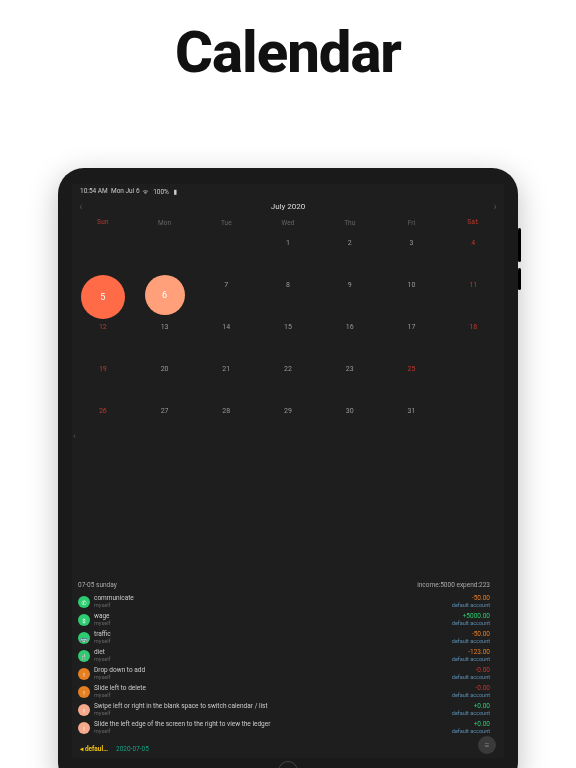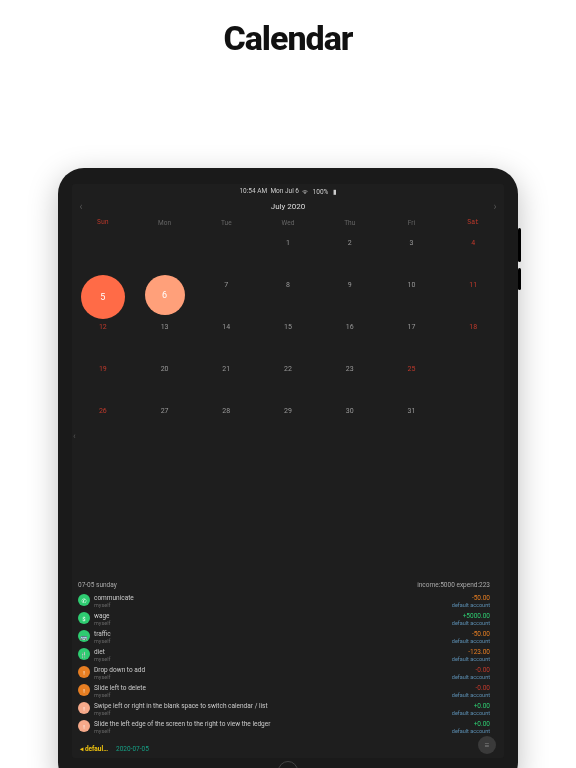--- a/index.html
+++ b/index.html
@@ -9,21 +9,21 @@
     width: 576px;
     height: 768px;
     overflow: hidden;
     position: relative;
   }
   .hero {
     text-align: center;
     padding: 18px 0 8px;
   }
   .hero-title {
-    font-size: 34px;
+    font-size: 58px;
     font-weight: 800;
     letter-spacing: -1px;
     color: #111;
   }
   .hero-sub {
     font-size: 26px;
     font-weight: 300;
     color: #222;
     margin-top: -2px;
   }
@@ -72,21 +72,21 @@
     height: 100%;
     background: #1e1e1e;
     border-radius: 3px;
     overflow: hidden;
     position: relative;
     color: #ccc;
     font-size: 7px;
   }
   .status-bar {
     display: flex;
-    justify-content: center;
+    justify-content: flex-start;
     padding: 3px 8px 2px;
     font-size: 6.5px;
     color: #ccc;
   }
   .status-right span { margin-left: 3px; }
   .cal-header {
     display: flex;
     align-items: center;
     justify-content: center;
     position: relative;
@@ -138,21 +138,21 @@
   }
   .list-header {
     display: flex;
     justify-content: space-between;
     font-size: 6.5px;
     color: #aaa;
     margin-bottom: 3px;
   }
   .entry {
     display: flex;
-    align-items: flex-start;
+    align-items: flex-end;
     padding: 2px 0;
   }
   .entry-icon {
     width: 12px; height: 12px;
     border-radius: 50%;
     display: flex;
     align-items: center;
     justify-content: center;
     color: #fff;
     font-size: 6px;

